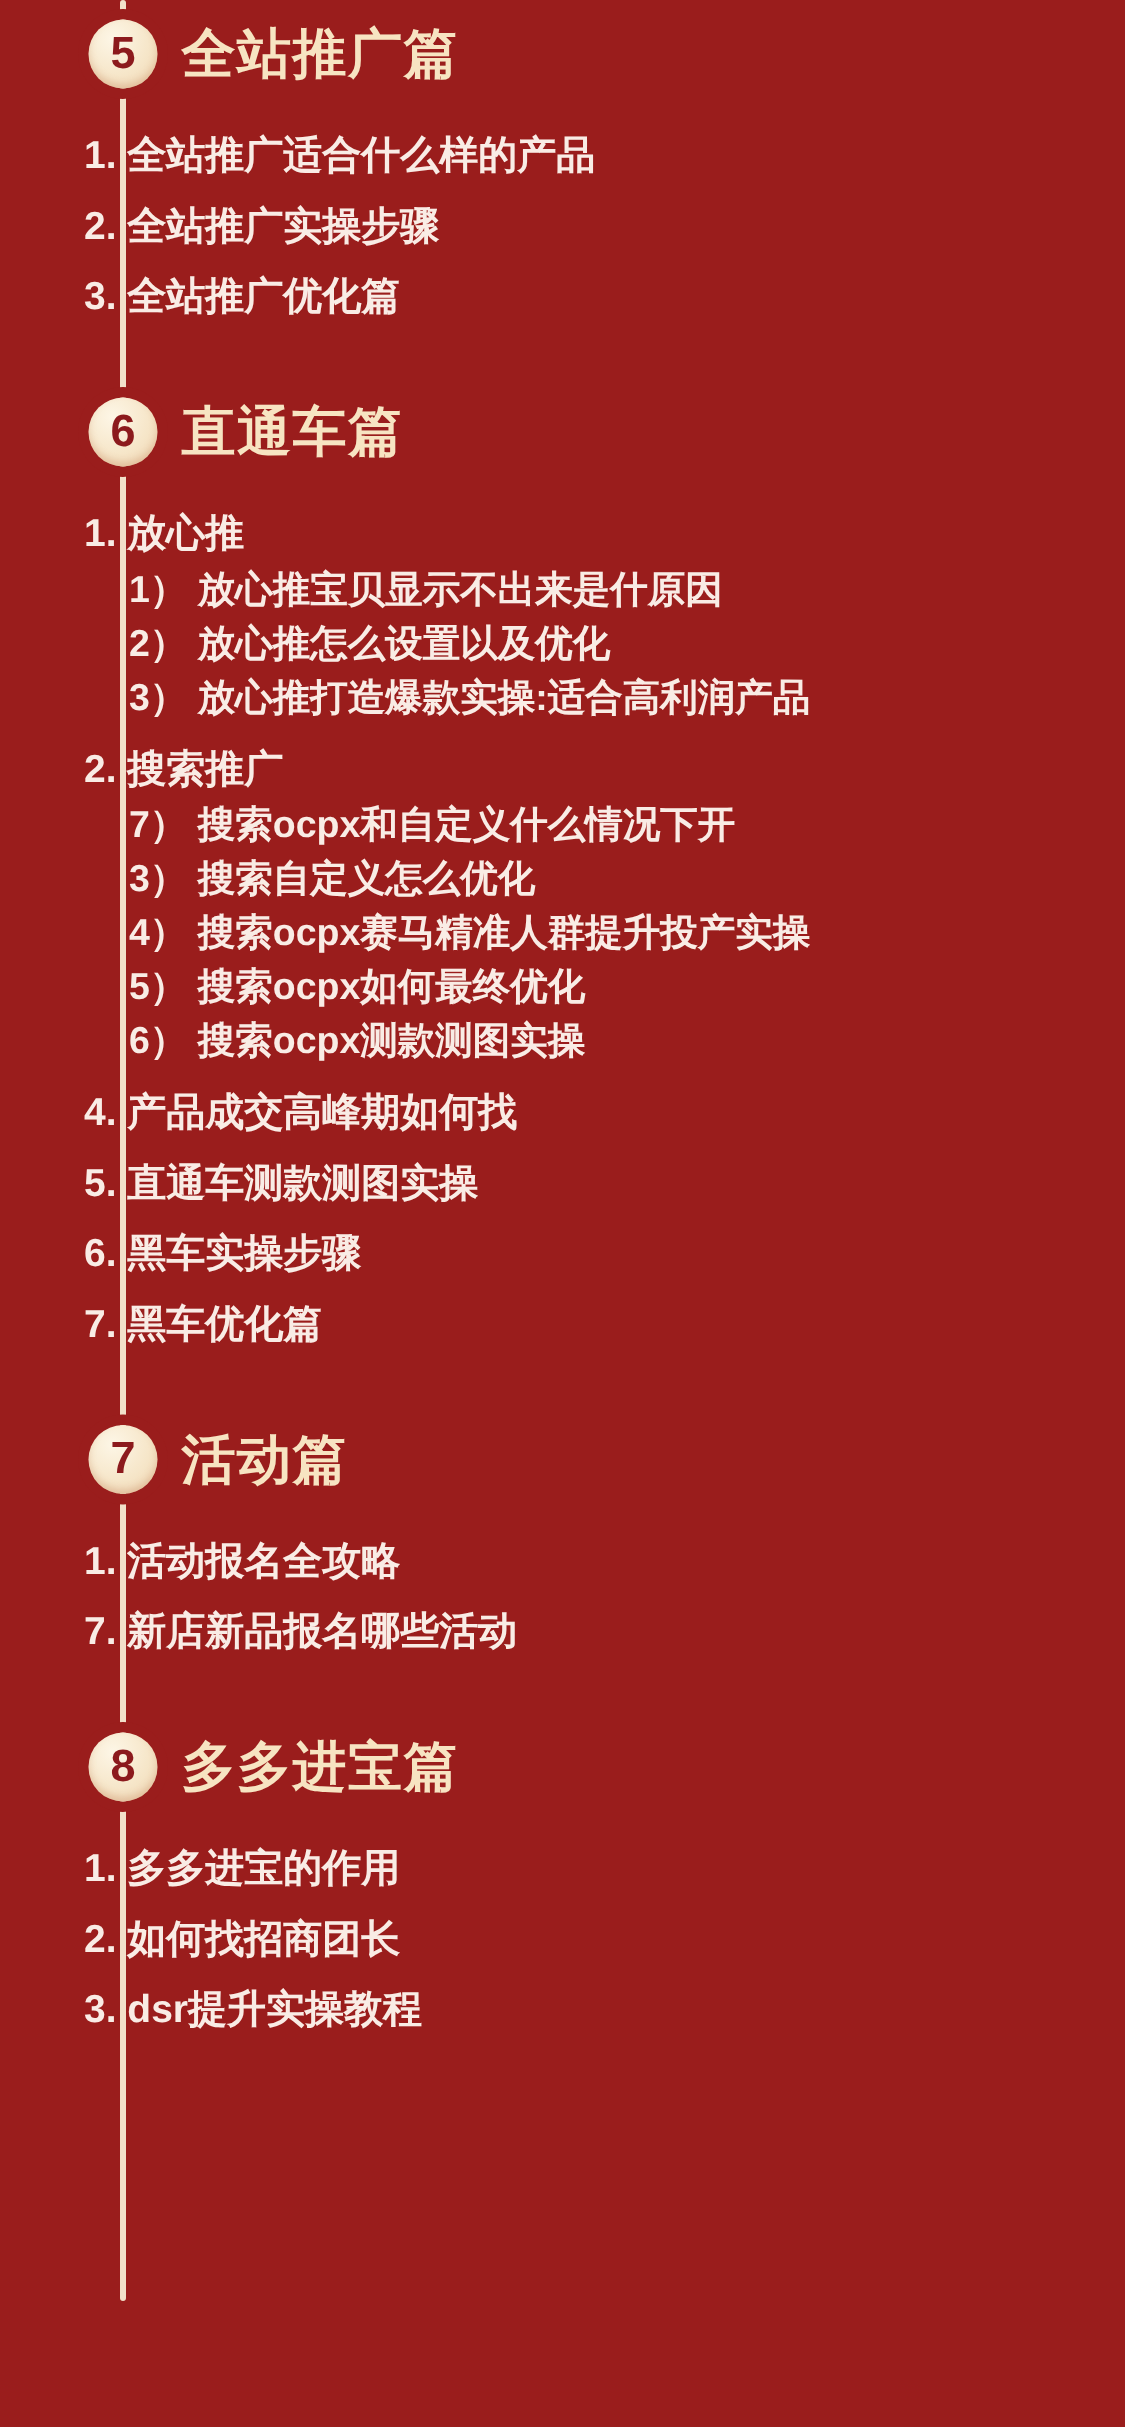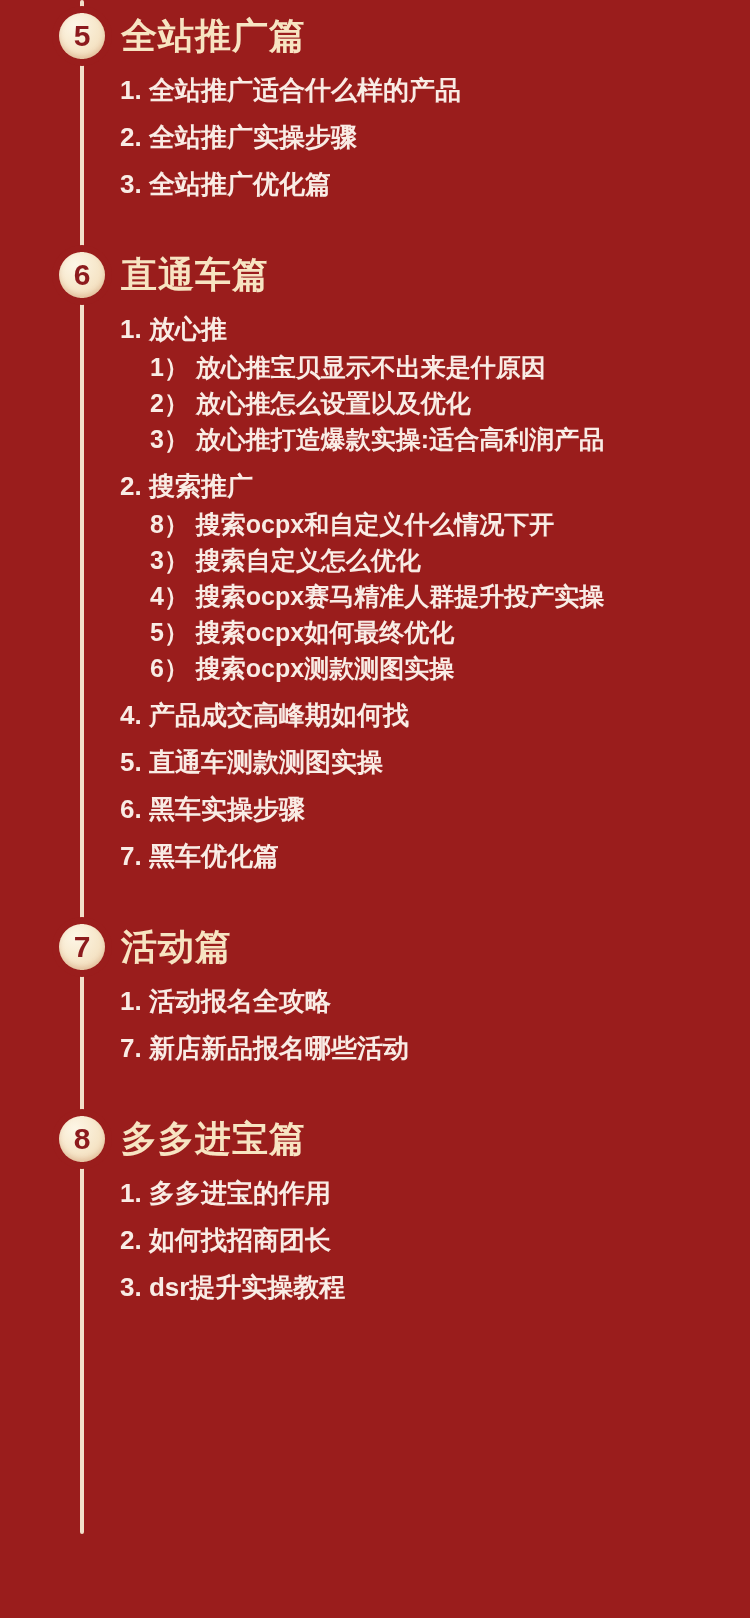--- a/index.html
+++ b/index.html
@@ -42,21 +42,21 @@
     flex: 0 0 auto;
   }
   .title {
     margin-left: 16px;
     font-size: 36px;
     font-weight: bold;
     color: var(--title);
     letter-spacing: 1px;
     white-space: nowrap;
   }
-  .items { margin-top: 15px; padding-left: 120px; }
+  .items { margin-top: 28px; padding-left: 56px; }
   .item { margin-bottom: 17px; }
   .item-text {
     font-size: 26px; line-height: 30px;
     font-weight: bold;
     color: var(--item);
     white-space: nowrap;
   }
   .subs { margin-top: 9px; padding-left: 30px; }
   .sub {
     font-size: 25px; line-height: 29px;
@@ -99,21 +99,21 @@
             <div class="item-text">1. 放心推</div>
             <div class="subs">
               <div class="sub">1） 放心推宝贝显示不出来是什原因</div>
               <div class="sub">2） 放心推怎么设置以及优化</div>
               <div class="sub">3） 放心推打造爆款实操:适合高利润产品</div>
             </div>
           </div>
           <div class="item">
             <div class="item-text">2. 搜索推广</div>
             <div class="subs">
-              <div class="sub">8） 搜索ocpx和自定义什么情况下开</div>
+              <div class="sub">7） 搜索ocpx和自定义什么情况下开</div>
               <div class="sub">3） 搜索自定义怎么优化</div>
               <div class="sub">4） 搜索ocpx赛马精准人群提升投产实操</div>
               <div class="sub">5） 搜索ocpx如何最终优化</div>
               <div class="sub">6） 搜索ocpx测款测图实操</div>
             </div>
           </div>
           <div class="item">
             <div class="item-text">4. 产品成交高峰期如何找</div>
           </div>
           <div class="item">

